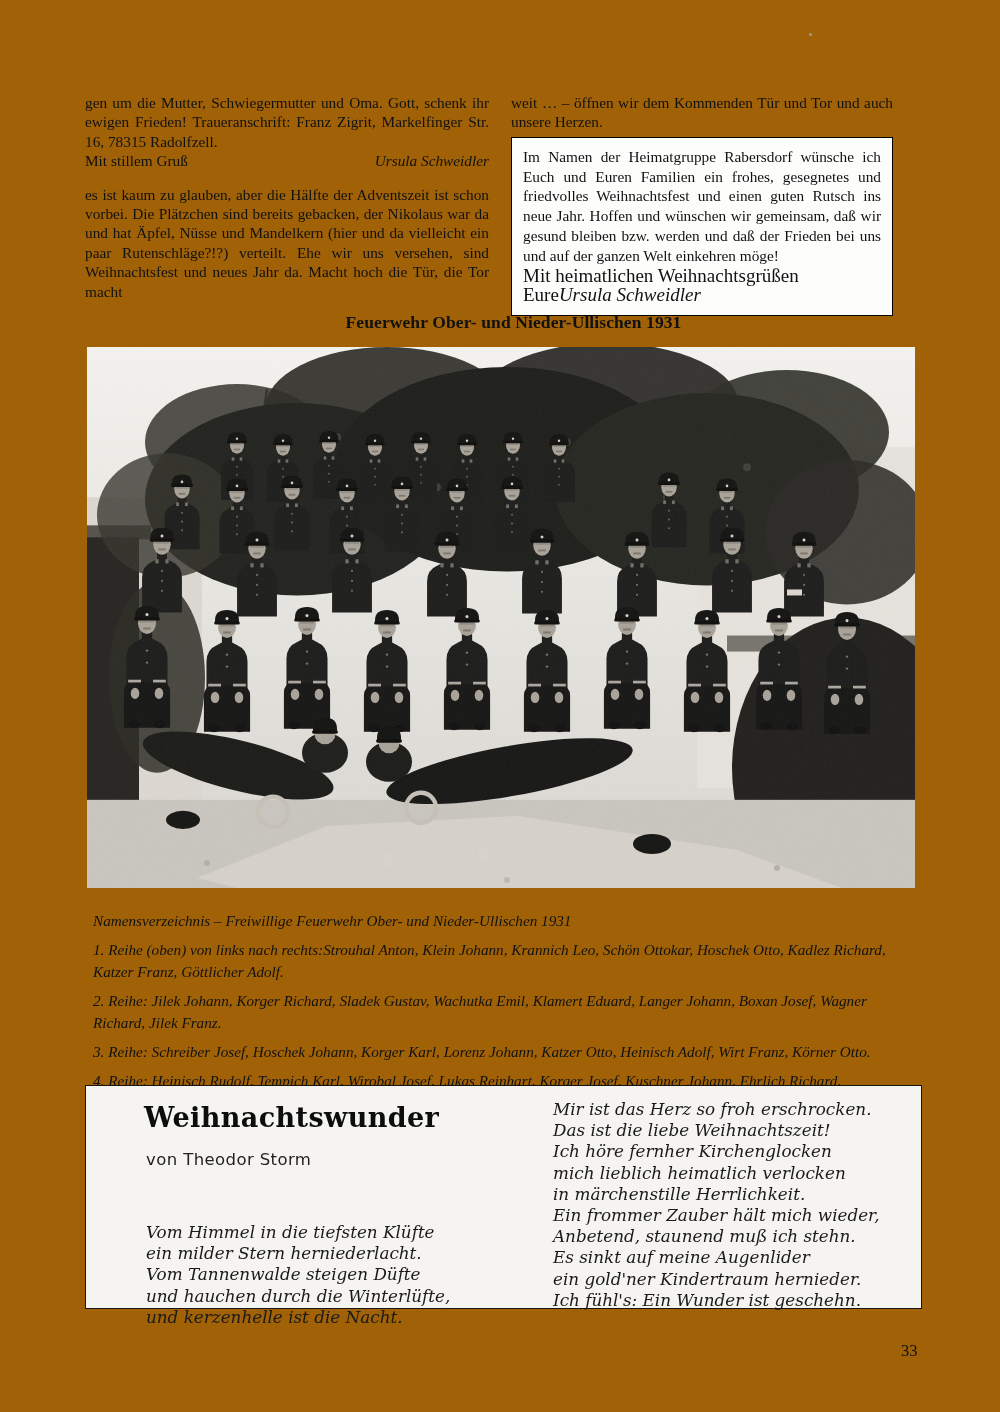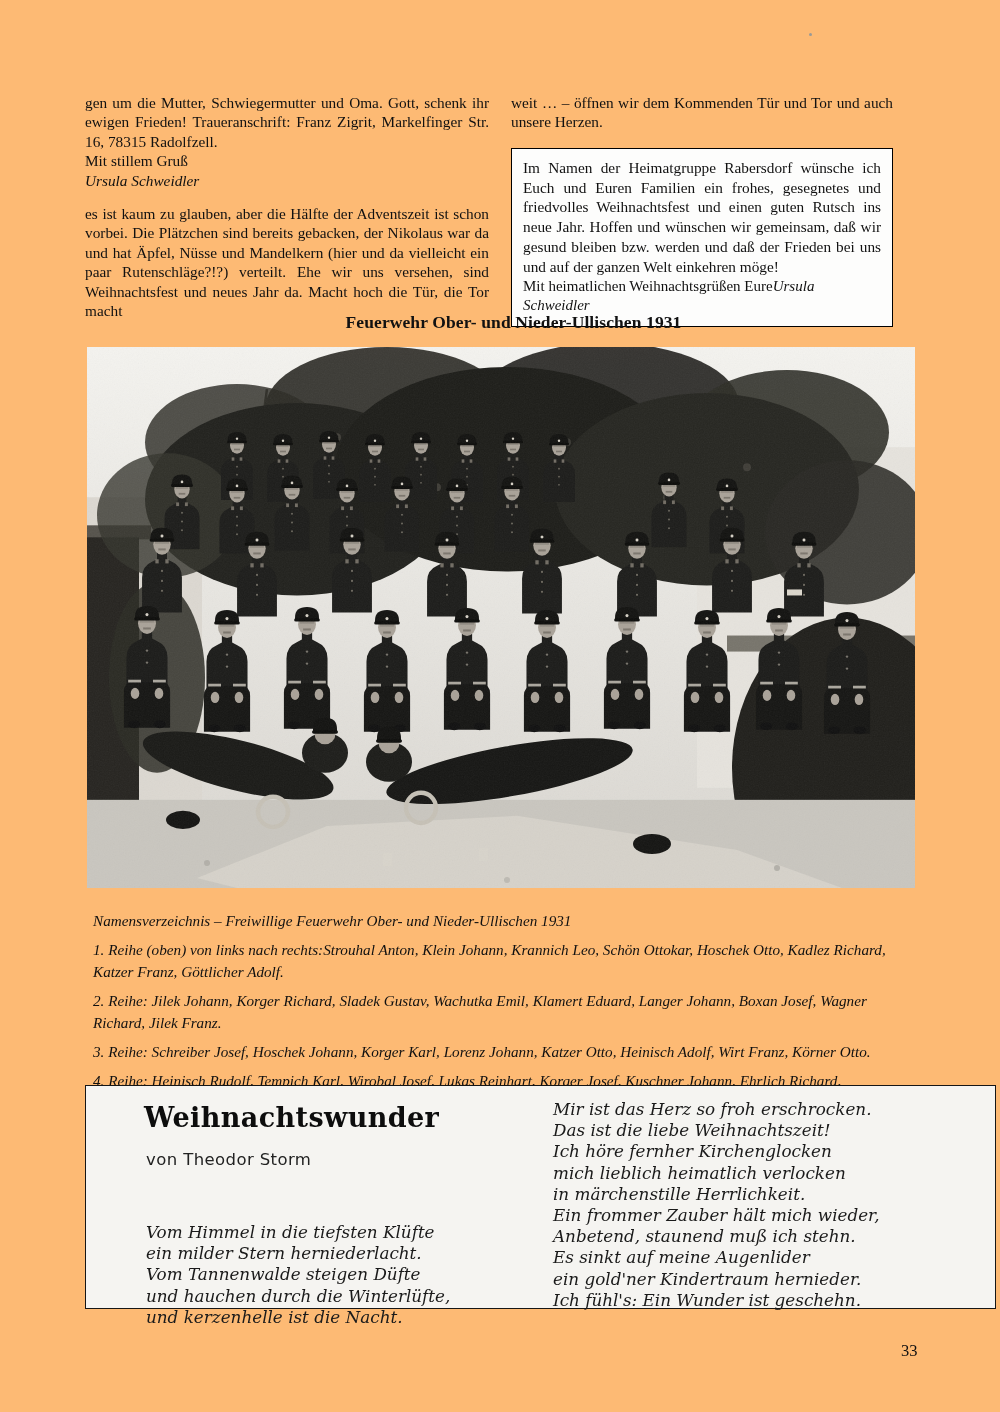--- a/index.html
+++ b/index.html
@@ -1,44 +1,44 @@
 <!DOCTYPE html>
 <html><head>
 <meta charset="utf-8">
 <style>
   * { margin:0; padding:0; box-sizing:border-box; }
   body { background:#ffffff; font-family:"Liberation Serif", serif; color:#111; }
-  .page { position:relative; width:1000px; height:1412px; background:#fdba74; overflow:hidden; }
+  .page { position:relative; width:1000px; height:1412px; background:#a16207; overflow:hidden; }
 
   
   .col-left  { position:absolute; left:85px;  top:93px; width:404px; }
   .col-right { position:absolute; left:511px; top:93px; width:382px; }
   .bodytext  { font-size:15.3px; line-height:19.4px; text-align:justify; }
-  .sig-line  { display:flex; font-size:15.3px; line-height:19.4px;flex-direction:column; }
+  .sig-line  { display:flex; justify-content:space-between; font-size:15.3px; line-height:19.4px; }
   .sig-line i { font-style:italic; }
   .gap-sm { height:14px; }
-  .greeting-box { margin-top:16px; border:1.4px solid #000; padding:9px 11px 10px 11px; background:#fdfdfc; }
+  .greeting-box { margin-top:5px; border:1.4px solid #000; padding:9px 11px 10px 11px; background:#fdfdfc; }
   .greeting-box .bodytext { line-height:19.8px; }
-  .greeting-sig { font-size:15px; line-height:19.8px; }
+  .greeting-sig { font-size:19px; line-height:19.8px; }
 
   
   .photo-heading { position:absolute; left:0; top:312px; width:1000px; text-align:center;
                    font-weight:bold; font-size:17.5px; letter-spacing:.1px;padding-left:27px; }
 
   
   .photo-wrap { position:absolute; left:87px; top:347px; width:828px; height:541px; background:#dddad4; }
   .photo-wrap svg { display:block; width:100%; height:100%; }
 
   
   .caption { position:absolute; left:85px; top:902px; width:840px;
              font-style:italic; font-size:15.2px; line-height:21.4px; }
   .caption p { margin:8px; }
 
   
-  .poem-box { position:absolute; left:85px; top:1085px; width:911px; height:224px;
+  .poem-box { position:absolute; left:85px; top:1085px; width:837px; height:224px;
               border:1.6px solid #161616; background:#f5f4f1; }
   .poem-title { position:absolute; left:58px; top:16px; font-family:"DejaVu Serif", serif;
                 font-weight:bold; font-size:27px; letter-spacing:.4px; color:#0d0d0d; }
   .poem-author { position:absolute; left:60px; top:64px; font-family:"DejaVu Sans", sans-serif;
                  font-size:16.5px; letter-spacing:.4px; color:#222; }
   .stanza { font-family:"DejaVu Serif", serif; font-style:italic; font-size:16.8px;
             line-height:21.2px; white-space:pre-line; color:#1a1a1a; }
   .stanza-1 { position:absolute; left:60px;  top:112px;margin-top:24px; }
   .stanza-2 { position:absolute; left:467px; top:13px; }
   .stanza-3 { position:absolute; left:467px; top:119px; }

